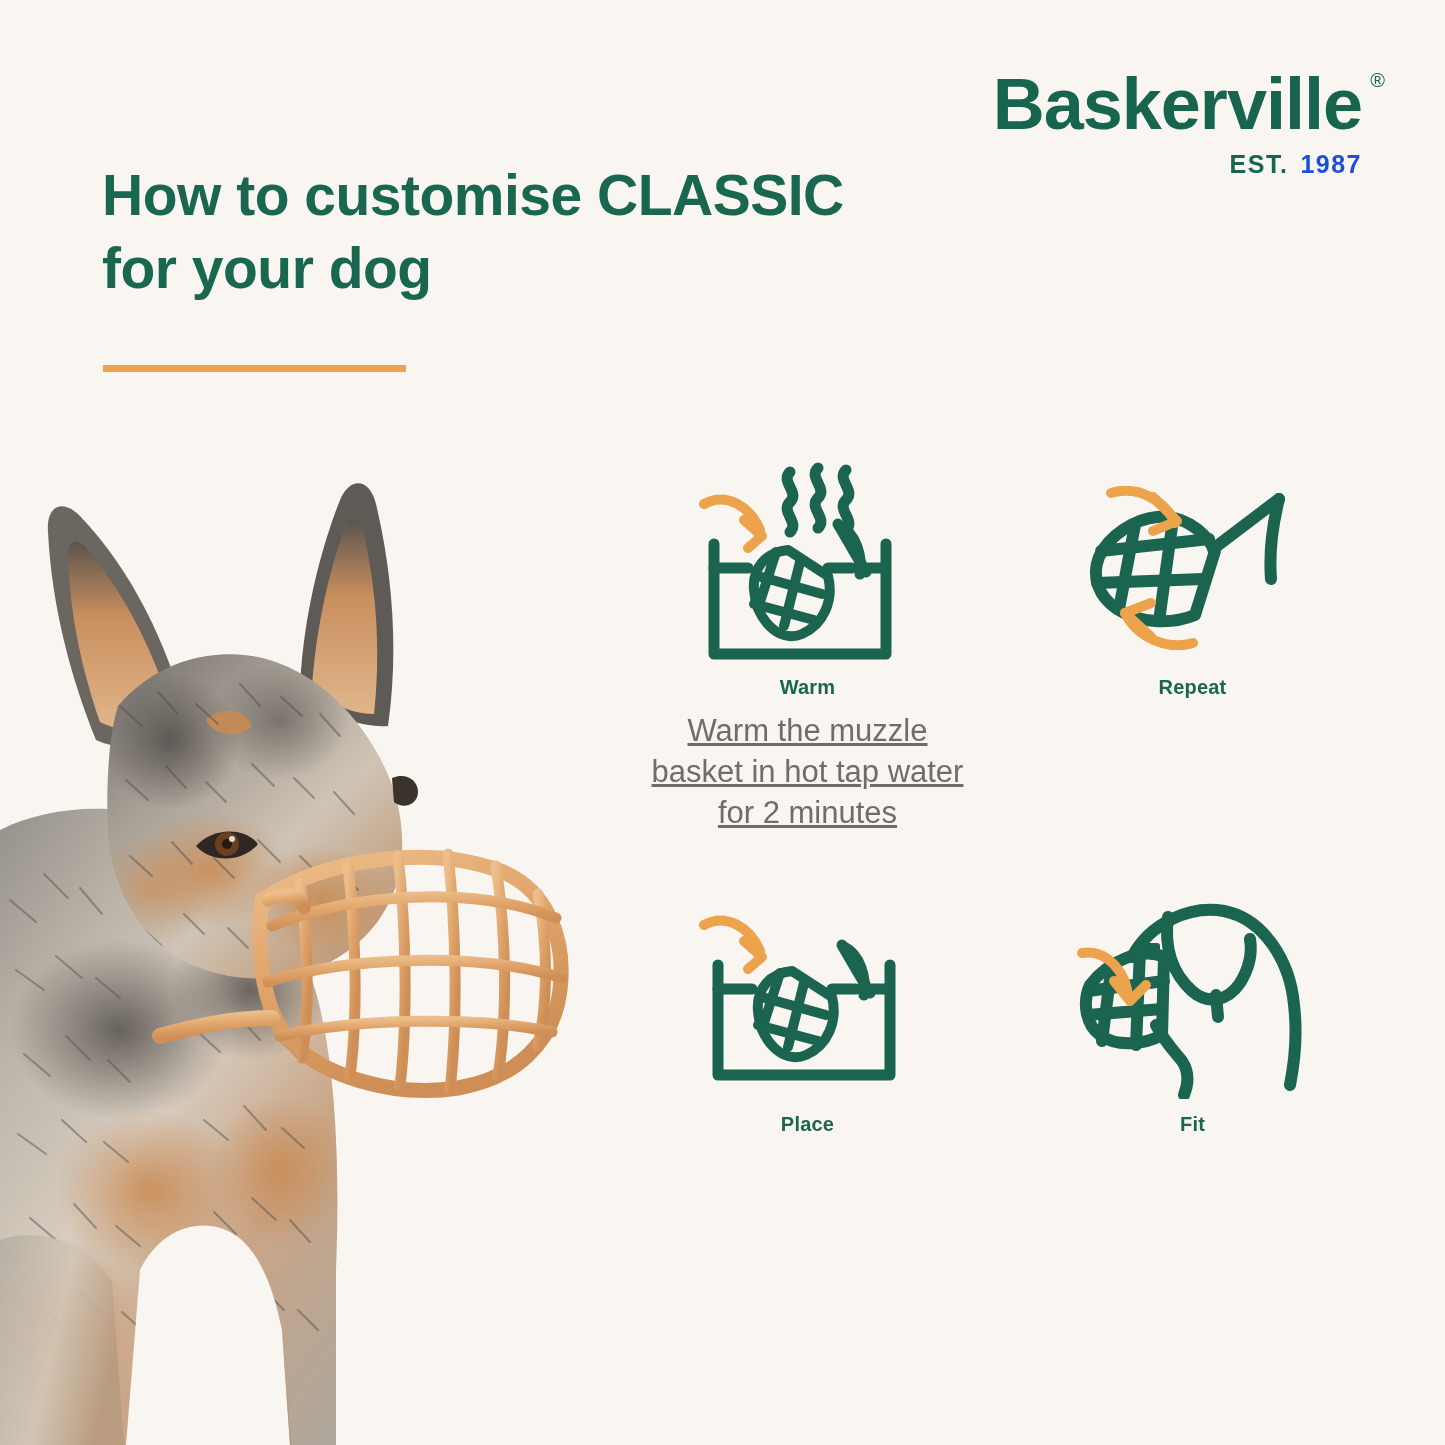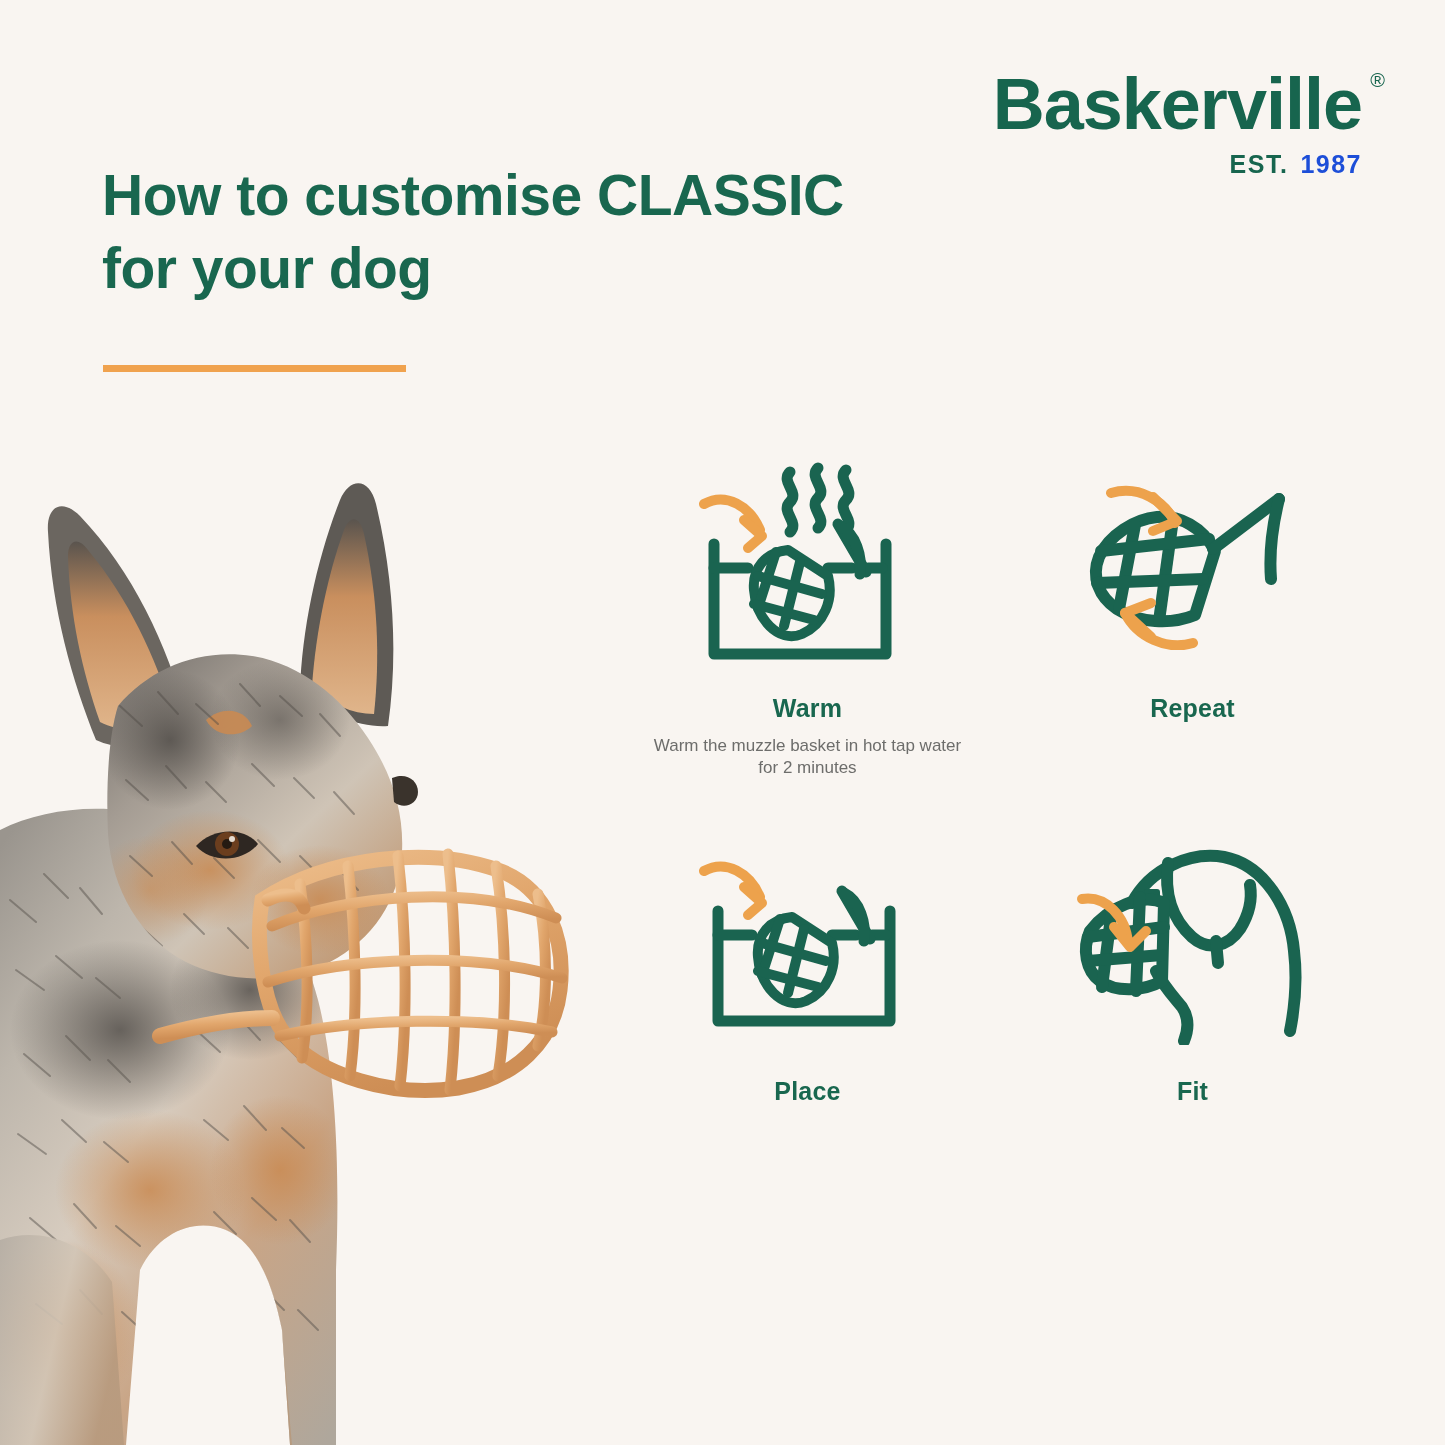--- a/index.html
+++ b/index.html
@@ -103,32 +103,33 @@
     text-align: center;
   }
   .step-icon {
     height: 215px;
     display: flex;
     align-items: center;
     justify-content: center;
   }
   .step-icon svg { display: block; }
   .step-title {
-    font-size: 25px;
+    font-size: 20px;
     font-weight: bold;
     color: #19674F;
-    margin-top: 24px;
+    margin-top: 6px;
     margin-bottom: 12px;
     letter-spacing: 0.2px;
   }
   .step-desc {
-    font-size: 17px;
+    font-size: 31px;
     color: #6D6D6B;
     line-height: 1.32;
     max-width: 330px;
+    text-decoration: underline;
   }
 </style>
 </head>
 <body>
 
 <div class="page">
 
   <div class="brand">
     <div class="brand-wordmark">
       <span>Baskerville</span><span class="brand-reg">®</span>

